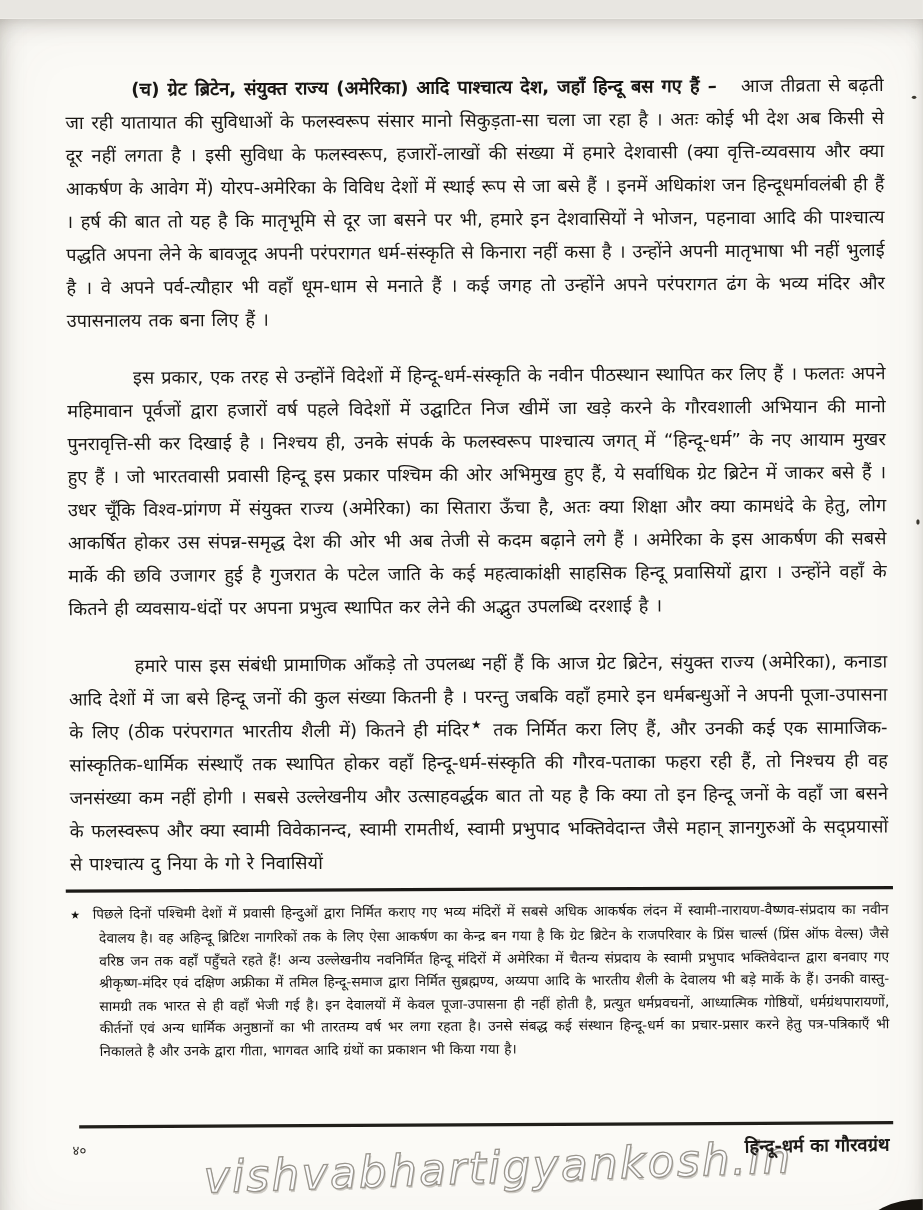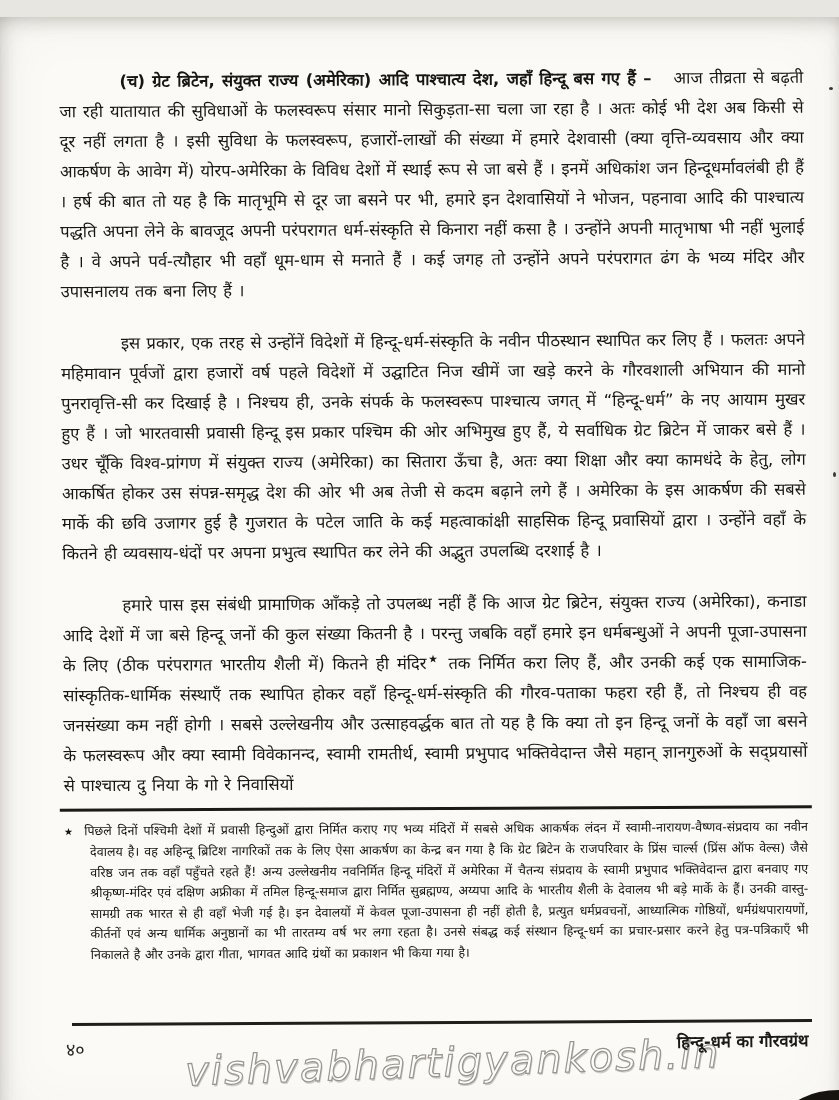--- a/index.html
+++ b/index.html
@@ -65,21 +65,21 @@
   .footer-rule {
     position: absolute;
     left: 72px; top: 1004px;
     width: 740px; height: 3px;
     background: #201e1a;
     transform: rotate(-0.3deg);
   }
   .page-number {
     position: absolute;
     left: 66px; top: 1020px;
-    font-size: 18px;
+    font-size: 12px;
     color: #2a2723;
     text-align: right;
   }
   .book-title {
     position: absolute;
     right: 30px; top: 1012px;
     font-size: 16.5px;
     font-weight: bold;
     color: #1c1a17;
     transform: rotate(-0.8deg);

